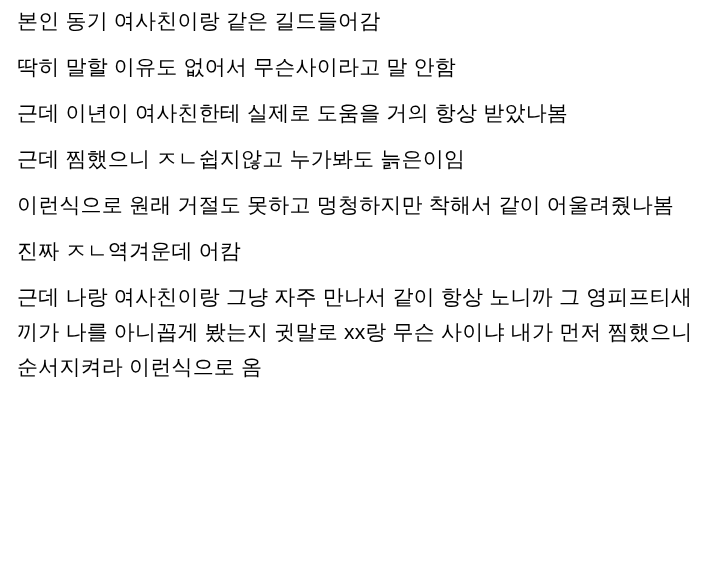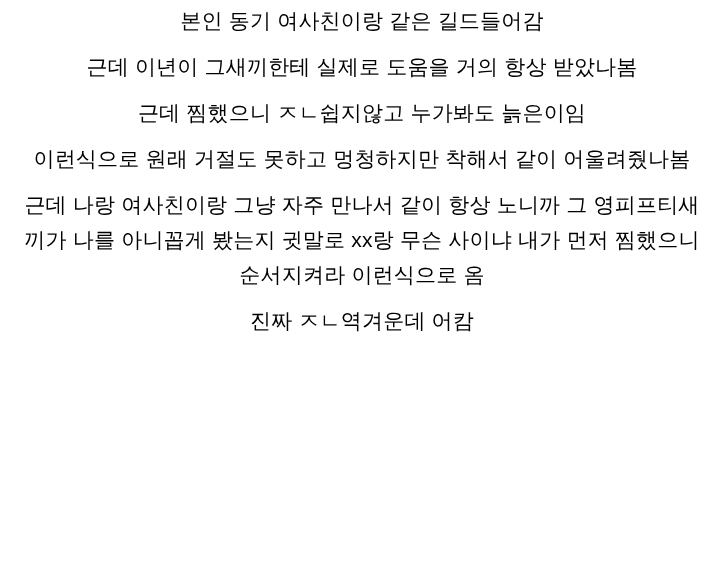--- a/index.html
+++ b/index.html
@@ -21,26 +21,26 @@
     line-height: 35px;
     color: #000000;
     letter-spacing: 0.2px;
     
     word-break: normal;
     overflow-wrap: anywhere;
   }
   .post p {
     margin: 0 0 11px 0;
     white-space: pre-wrap;
-    text-align: center;
   }
 </style>
 </head>
 <body>
 
 <div class="post">
   <p>본인 동기 여사친이랑 같은 길드들어감</p>
-  <p>근데 이년이 그새끼한테 실제로 도움을 거의 항상 받았나봄</p>
+  <p>딱히 말할 이유도 없어서 무슨사이라고 말 안함</p>
+  <p>근데 이년이 여사친한테 실제로 도움을 거의 항상 받았나봄</p>
   <p>근데 찜했으니 ㅈㄴ쉽지않고 누가봐도 늙은이임</p>
   <p>이런식으로 원래 거절도 못하고 멍청하지만 착해서 같이 어울려줬나봄</p>
+  <p>진짜 ㅈㄴ역겨운데 어캄</p>
   <p>근데 나랑 여사친이랑 그냥 자주 만나서 같이 항상 노니까 그 영피프티새끼가 나를 아니꼽게 봤는지 귓말로 xx랑 무슨 사이냐 내가 먼저 찜했으니 순서지켜라 이런식으로 옴</p>
-  <p>진짜 ㅈㄴ역겨운데 어캄</p>
 </div>
 
 </body></html>

